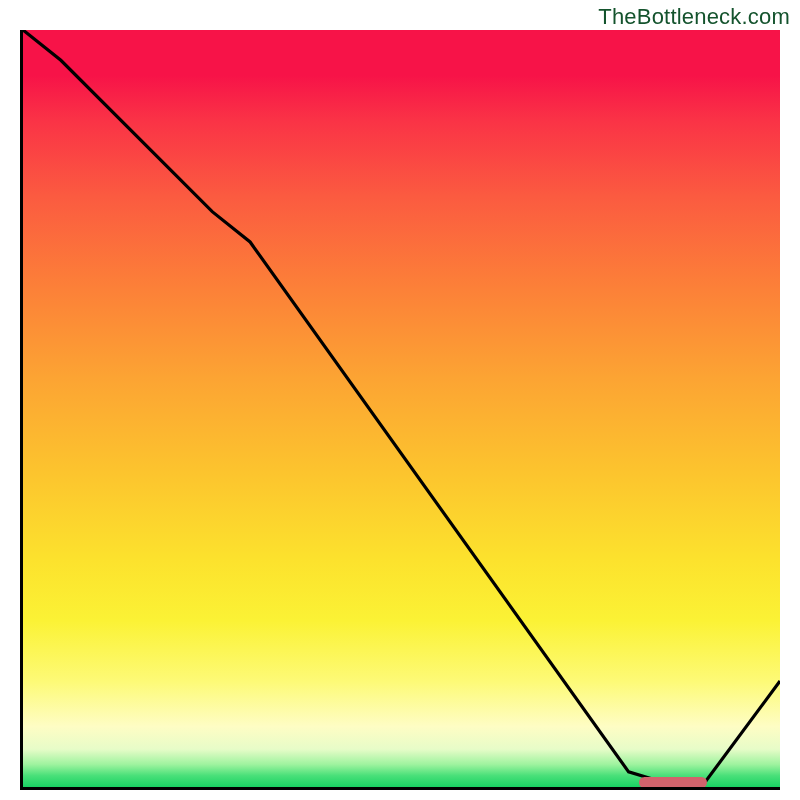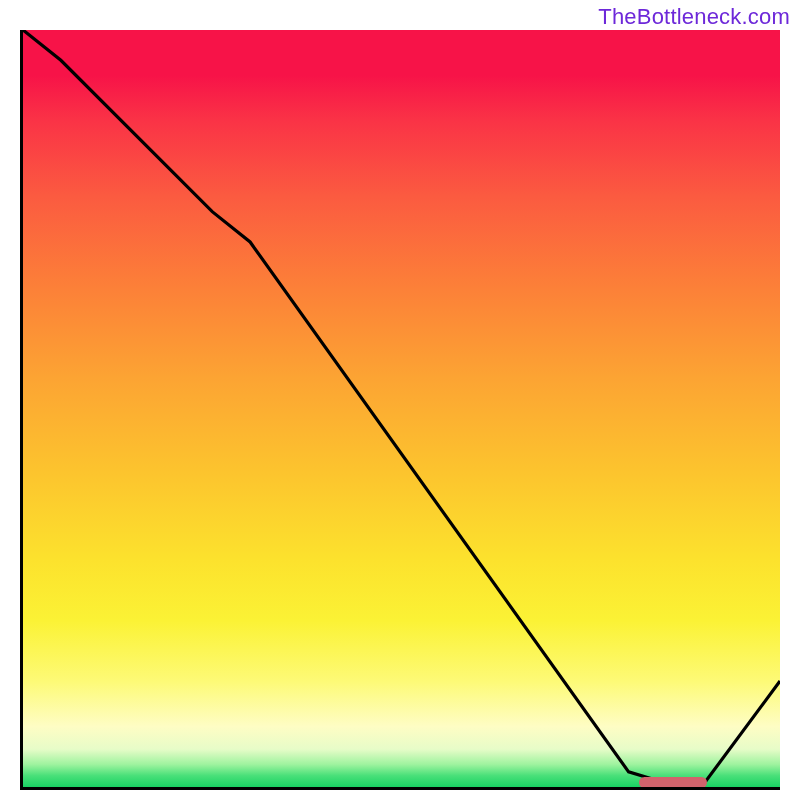--- a/index.html
+++ b/index.html
@@ -14,21 +14,21 @@
   .page {
     position: relative;
     width: 800px;
     height: 800px;
   }
   .attribution {
     position: absolute;
     top: 4px;
     right: 10px;
     font-size: 22px;
-    color: #6d28d9;
+    color: #14532d;
     font-weight: 500;
     letter-spacing: 0.2px;
   }
   .plot-frame {
     position: absolute;
     left: 20px;
     top: 30px;
     width: 760px;
     height: 760px;
     border-left: 3px solid #000;

